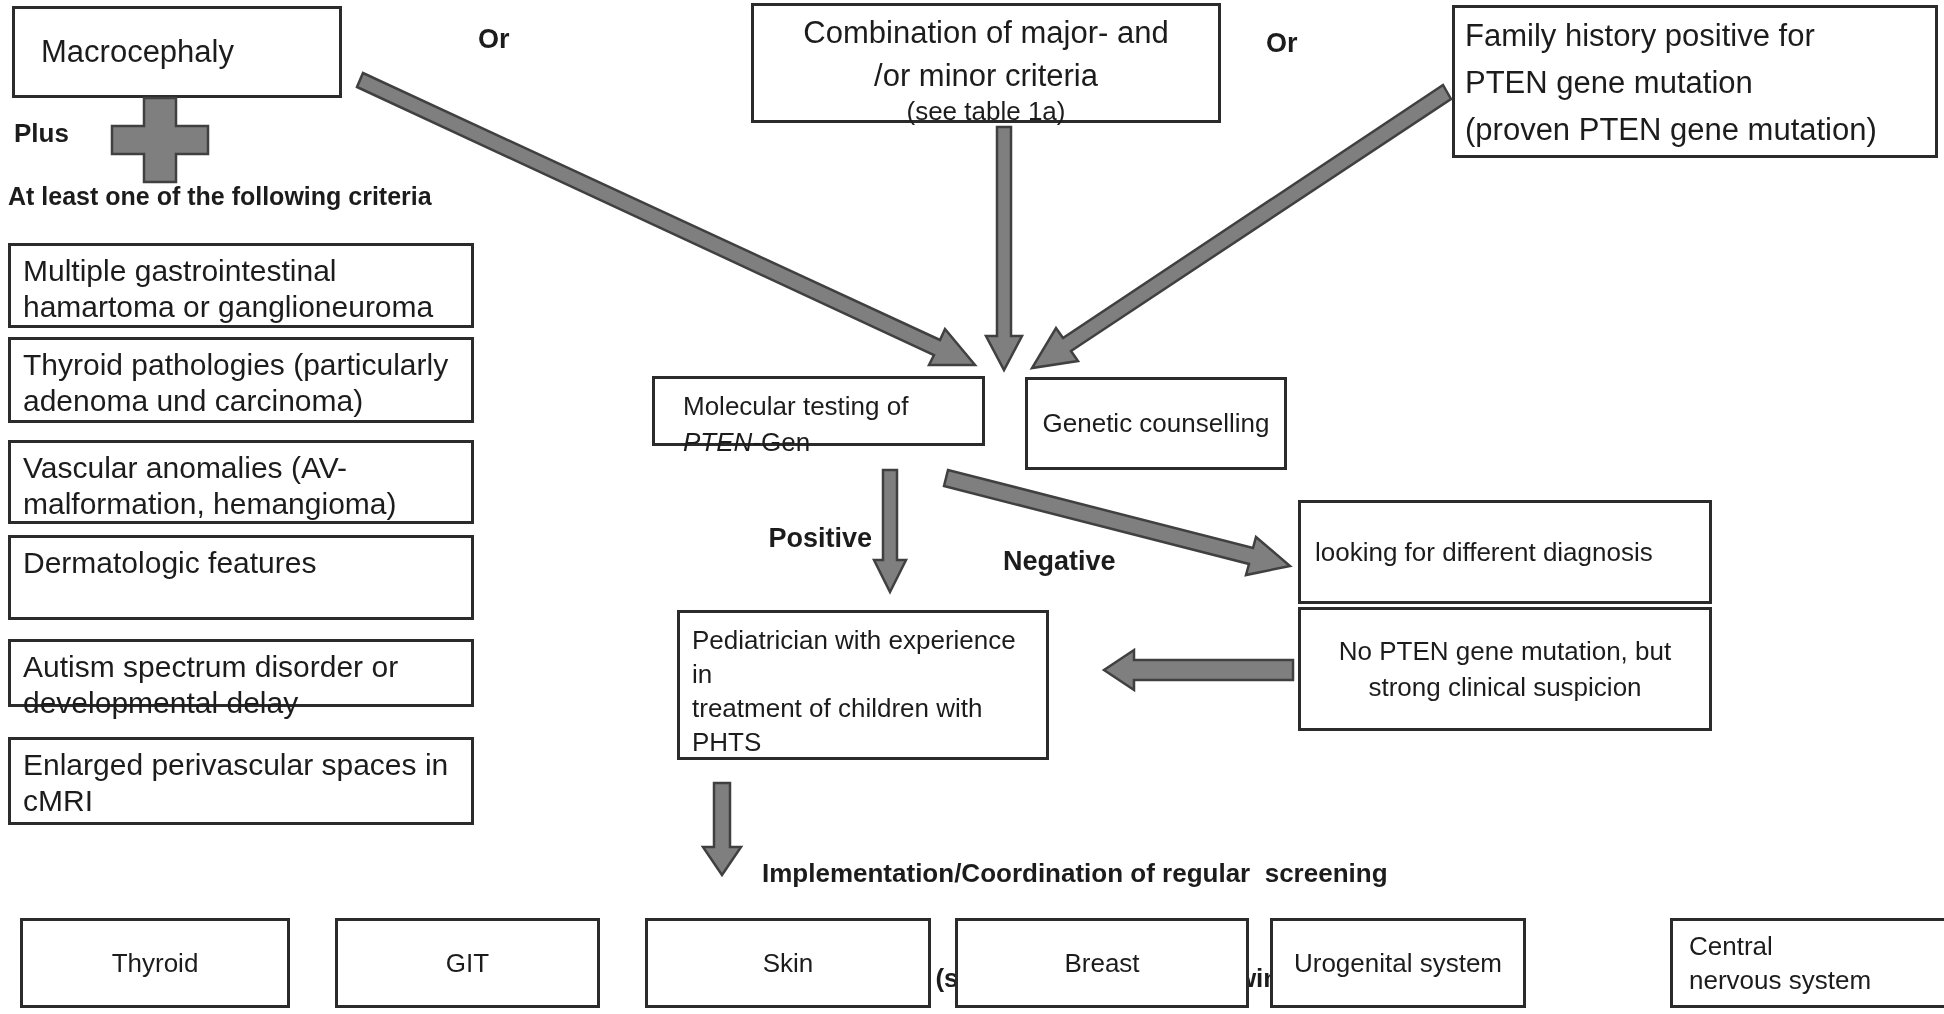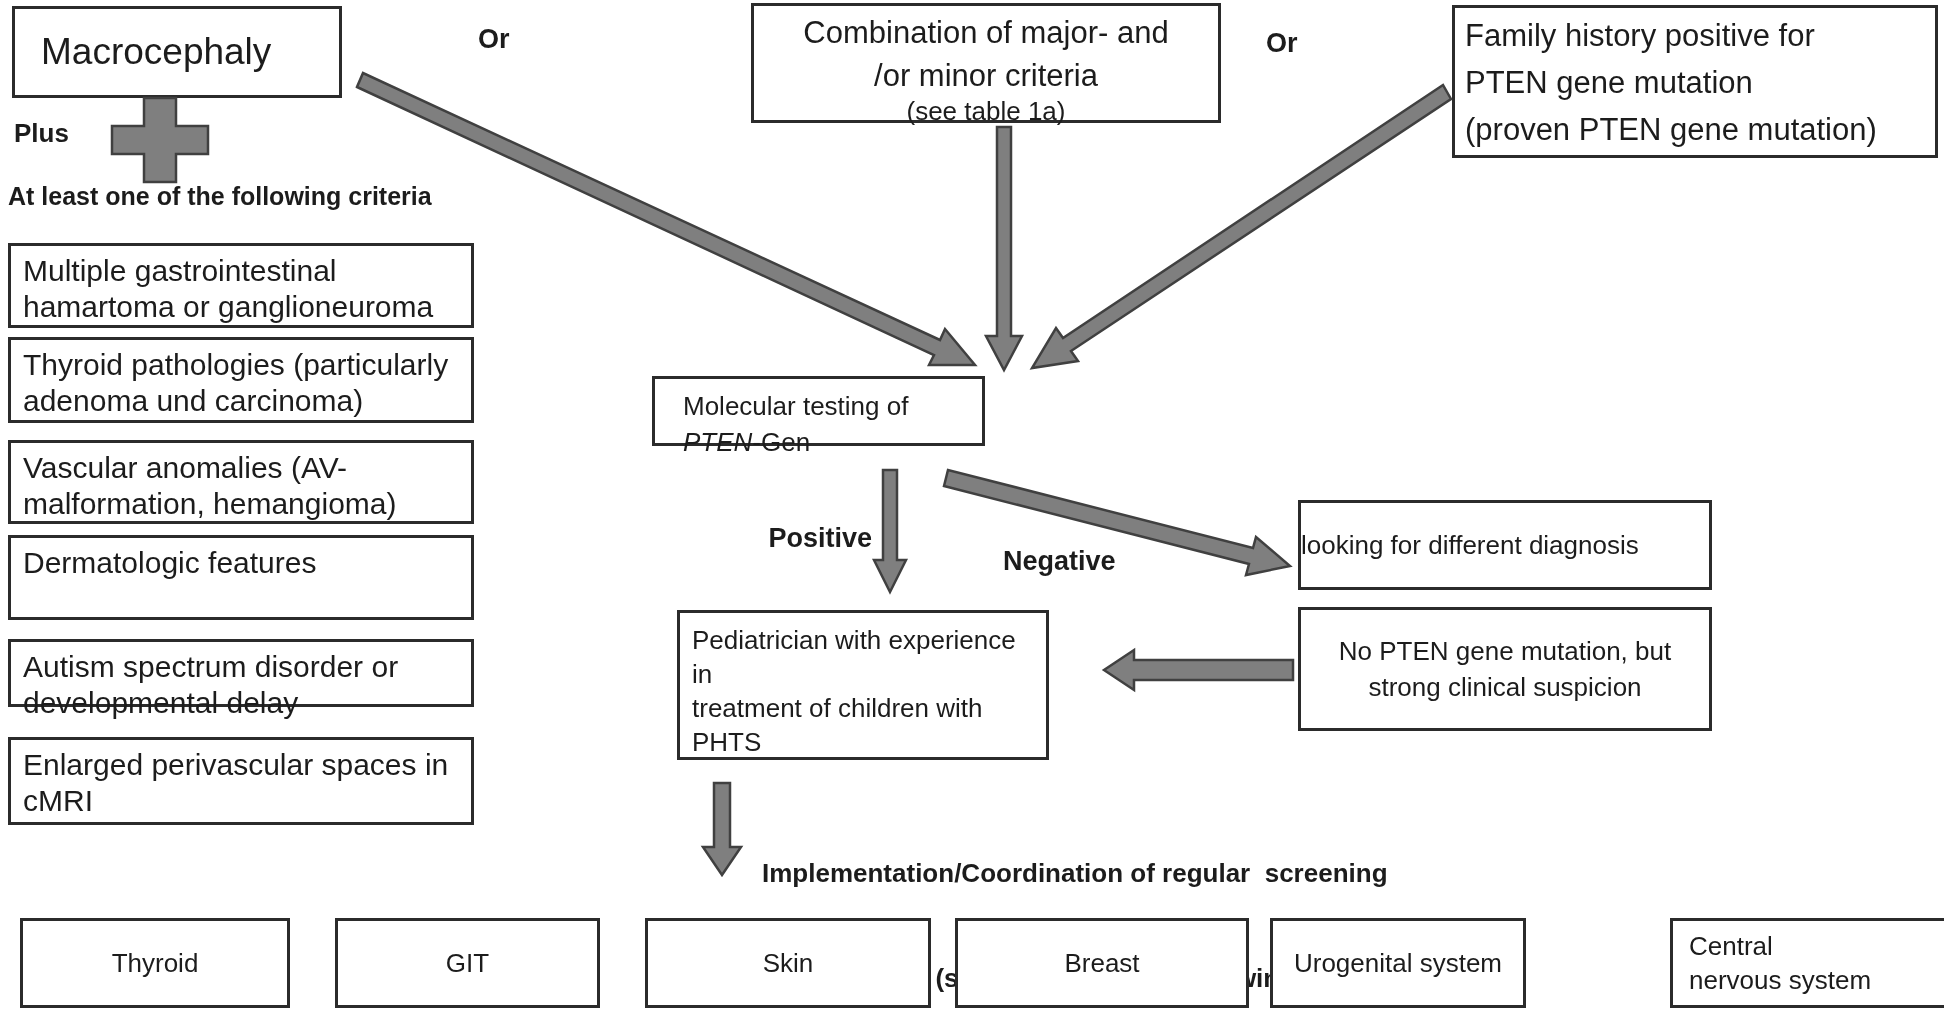--- a/index.html
+++ b/index.html
@@ -19,43 +19,43 @@
   #arrow-layer polygon,#arrow-layer path{
     fill:var(--arrow-fill);stroke:var(--arrow-outline);stroke-width:2.5px;stroke-linejoin:miter;
   }
   .box{
     position:absolute;background:#fff;border:3px solid var(--box-border);
     box-sizing:border-box;z-index:2;
   }
   .lbl{position:absolute;z-index:2;font-weight:bold;}
   
   .box-macro{left:12px;top:6px;width:330px;height:92px;display:flex;align-items:center;
-    padding-left:26px;font-size:37px;}
+    padding-left:26px;font-size:31px;}
   .or-left{left:478px;top:24px;font-size:27px;}
   .box-comb{left:751px;top:3px;width:470px;height:120px;text-align:center;padding-top:5px;}
   .box-comb .big{font-size:31px;line-height:43px;}
   .box-comb .note{font-size:26px;line-height:29px;}
   .or-right{left:1266px;top:28px;font-size:27px;}
   .box-family{left:1452px;top:5px;width:486px;height:153px;padding:4px 4px 0 10px;
     font-size:31px;line-height:47px;}
   
   .plus-label{left:14px;top:118px;font-size:26px;}
   .criteria-heading{left:8px;top:182px;font-size:25px;}
   .crit{left:8px;width:466px;padding:7px 12px;font-size:30px;line-height:36px;}
   .c1{top:243px;height:85px;} .c2{top:337px;height:86px;} .c3{top:440px;height:84px;}
   .c4{top:535px;height:85px;} .c5{top:639px;height:68px;} .c6{top:737px;height:88px;}
   
   .box-molecular{left:652px;top:376px;width:333px;height:70px;
     padding:9px 8px 0 28px;font-size:26px;line-height:36px;}
   .box-genetic{left:1025px;top:377px;width:262px;height:93px;display:flex;
     align-items:center;justify-content:center;font-size:26px;}
   .positive-label{left:746px;top:523px;width:126px;text-align:right;font-size:27px;}
   .negative-label{left:1003px;top:546px;font-size:27px;}
-  .box-looking{left:1298px;top:500px;width:414px;height:90px;display:flex;
-    align-items:center;font-size:26px;}
+  .box-looking{left:1298px;top:500px;width:414px;height:104px;display:flex;
+    align-items:center;padding-left:14px;font-size:26px;}
   .box-nopten{left:1298px;top:607px;width:414px;height:124px;display:flex;
     flex-direction:column;align-items:center;justify-content:center;text-align:center;
     font-size:26px;line-height:36px;}
   .box-ped{left:677px;top:610px;width:372px;height:150px;
     padding:10px 8px 0 12px;font-size:26px;line-height:34px;}
   .impl-text{left:762px;top:786px;width:710px;font-size:26px;line-height:35px;
     white-space:pre-wrap;}
   
   .organ{top:918px;height:90px;display:flex;align-items:center;justify-content:center;
     font-size:26px;text-align:center;}
@@ -121,20 +121,23 @@
   </div>
   <div class="box crit c6">
     <div>Enlarged perivascular spaces in cMRI</div>
     <div></div>
   </div>
 
   <div class="box box-molecular">
     <div>Molecular testing of</div>
     <div><i>PTEN</i><span>-Gen</span></div>
   </div>
+  <div class="box box-genetic">
+    <span>Genetic counselling</span>
+  </div>
 
   <div class="lbl positive-label">Positive</div>
   <div class="lbl negative-label">Negative</div>
 
   <div class="box box-looking">
     <span>looking for different diagnosis</span>
   </div>
   <div class="box box-nopten">
     <div>No PTEN gene mutation, but</div>
     <div>strong clinical suspicion</div>

